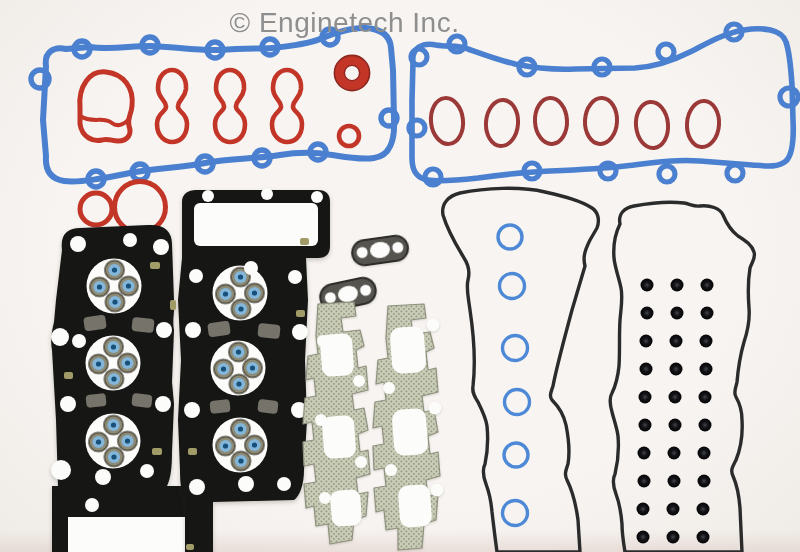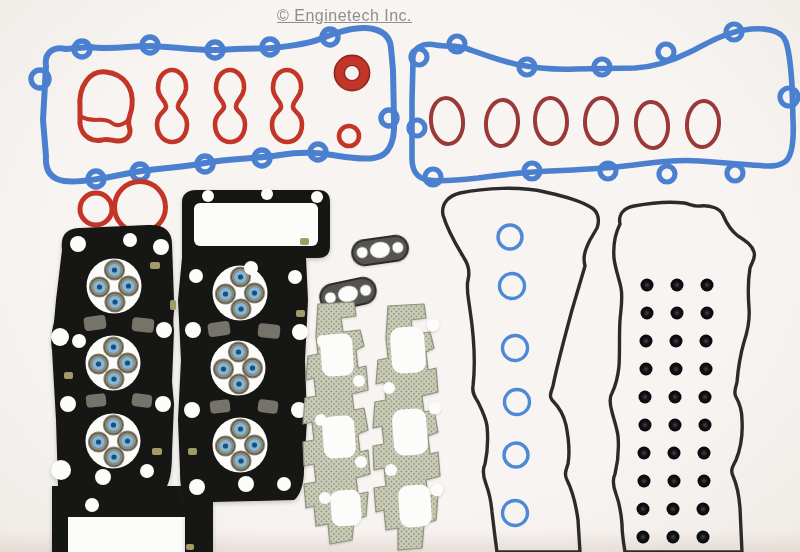--- a/index.html
+++ b/index.html
@@ -6,22 +6,22 @@
   .stage{
     position:relative;width:800px;height:552px;overflow:hidden;
     background:
       linear-gradient(to bottom, rgba(255,255,255,0) 96%, rgba(205,170,160,.28) 100%),
       radial-gradient(ellipse at 50% 45%, var(--background) 60%, #efece8 100%);
     font-family:"Liberation Sans", sans-serif;
   }
   svg{position:absolute;inset:0;}
   .wm{
     position:absolute;top:7px;left:0;width:100%;text-align:center;
-    color:var(--watermark-gray);font-size:16px;letter-spacing:.5px;
-    padding-left:89px;box-sizing:border-box;width:600px;text-decoration:underline;
+    color:var(--watermark-gray);font-size:28px;letter-spacing:.5px;
+    padding-left:89px;box-sizing:border-box;width:600px;
   }
   .blue-line{fill:none;stroke:var(--rubber-blue);stroke-linejoin:round;stroke-linecap:round;}
   .red-line{fill:none;stroke:var(--seal-red);stroke-linejoin:round;stroke-linecap:round;}
   .dkred-line{fill:none;stroke:var(--seal-dark-red);}
   .blk{fill:var(--gasket-black);}
   .hole{fill:var(--bore-white);}
   .outline{fill:none;stroke:var(--outline-black);stroke-width:3.4;stroke-linejoin:round;}
   .ring-blue{fill:none;stroke:var(--ring-blue);stroke-width:3.4;}
   .metal{fill:url(#perf);stroke:#8f927e;stroke-width:1.2;stroke-linejoin:round;}
   .patch-g{fill:#75736a;}

